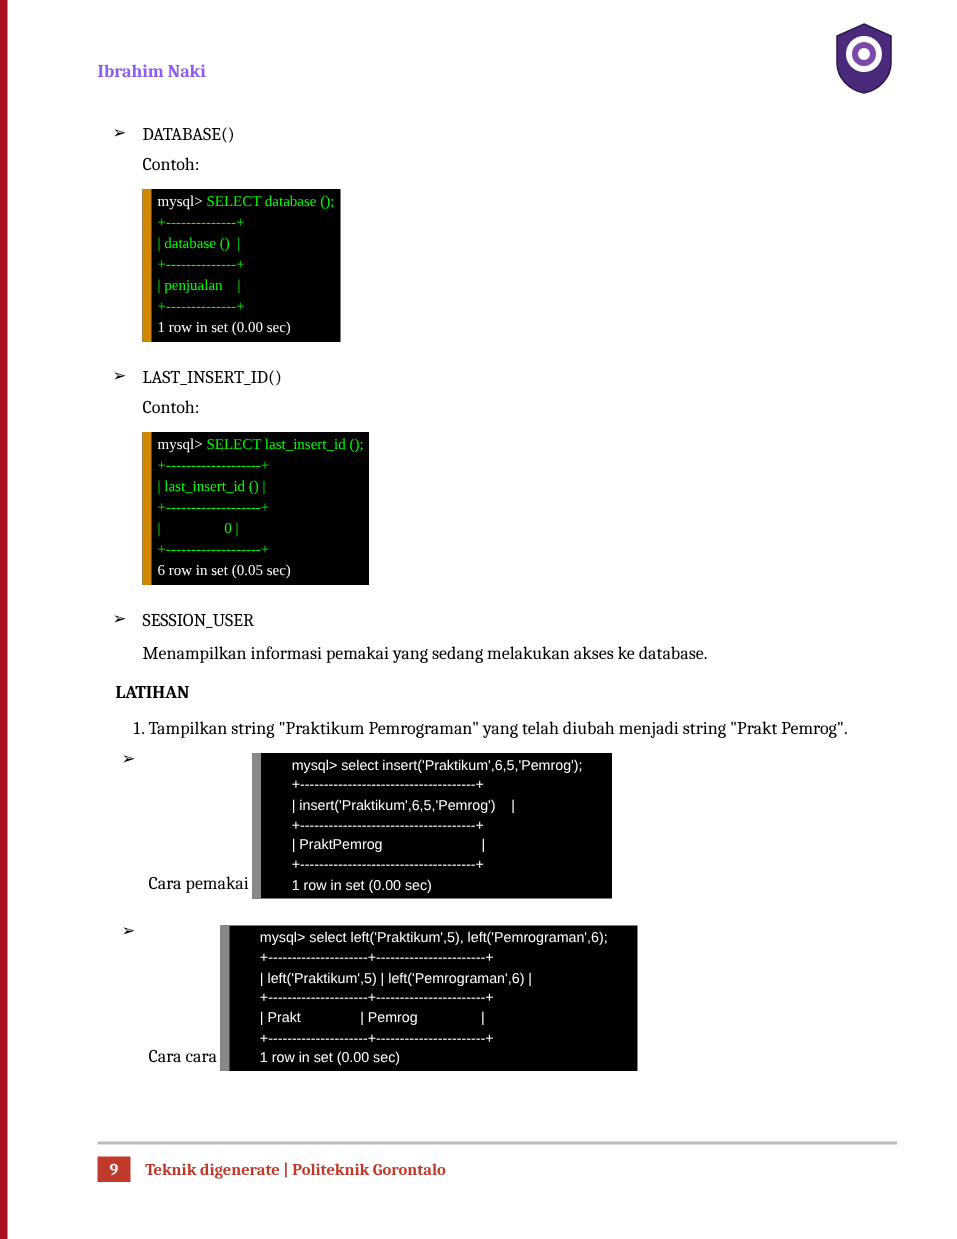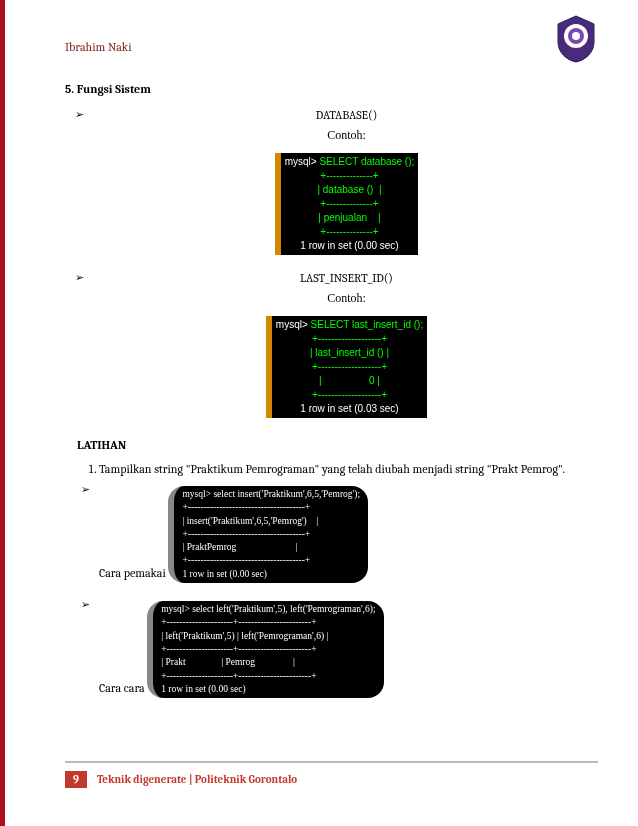--- a/index.html
+++ b/index.html
@@ -22,67 +22,66 @@
     }
     .logo {
       position: absolute;
       top: 14px;
       right: 40px;
       width: 44px;
       height: 50px;
     }
     .logo svg { width: 100%; height: 100%; }
     .author {
-      color: #7f1d1d;
-      font-weight: normal;
+      color: #8b5cf6;
+      font-weight: bold;
       font-size: 12px;
       margin-bottom: 28px;
     }
     .section-title {
       font-weight: bold;
       font-size: 12px;
       margin: 8px 0 12px 0;
     }
-    .bullet-list { list-style: none; padding-left: 30px; text-align: center; }
+    .bullet-list { list-style: none; padding-left: 30px; }
     .bullet-item { position: relative; margin-bottom: 6px; }
     .bullet-item::before {
       content: "➢";
       position: absolute;
       left: -20px;
       top: 0;
       font-size: 11px;
     }
     .fn-name { margin-bottom: 6px; }
     .fn-desc { margin-bottom: 6px; line-height: 1.5; }
-    .fn-label { margin-bottom: 6px; font-family: Liberation Serif, serif; }
+    .fn-label { margin-bottom: 6px; }
     .terminal {
       background: #000;
       color: #0f0;
-      font-family: Liberation Sans, sans-serif;
+      font-family: Liberation Serif, serif;
       font-size: 10px;
       padding: 2px 4px;
       margin: 4px 0 10px 0;
       display: inline-block;
       line-height: 1.4;
       border-left: 6px solid #d18700;
       white-space: pre;
     }
     .terminal .prompt { color: #fff; }
     .terminal-bw {
       background: #000;
       color: #fff;
-      font-family: Liberation Serif, serif;
+      font-family: Liberation Sans, sans-serif;
       font-size: 9.5px;
-      padding: 2px 8px;
+      padding: 2px 20px;
       margin: 4px 0 10px 0;
       display: inline-block;
       line-height: 1.4;
       border-left: 6px solid #888;
       white-space: pre;
-      border-radius: 16px;
     }
     .latihan-title { font-weight: bold; margin: 10px 0 8px 12px; font-size: 12px; }
     .num-list { list-style: decimal; padding-left: 34px; }
     .num-item { margin-bottom: 6px; line-height: 1.5; }
     .sub-bullets { list-style: none; padding-left: 0; margin-top: 4px; }
     .sub-bullets li { position: relative; margin-bottom: 4px; }
     .sub-bullets li::before {
       content: "➢";
       position: absolute;
       left: -18px;
@@ -118,24 +117,20 @@
     <svg viewBox="0 0 44 50">
       <path d="M22 2 L40 10 L40 28 C40 38 32 46 22 48 C12 46 4 38 4 28 L4 10 Z" fill="#4a2a7a" stroke="#2a1a4a" stroke-width="1"></path>
       <circle cx="22" cy="22" r="12" fill="#fff"></circle>
       <circle cx="22" cy="22" r="8" fill="#7a4aaa"></circle>
       <circle cx="22" cy="22" r="4" fill="#fff"></circle>
     </svg>
   </div>
 
   <div class="author">Ibrahim Naki</div>
 
-  <div class="section-title">
-    <span>5.</span>
-    <span>Fungsi Sistem</span>
-  </div>
 
   <ul class="bullet-list">
     <li class="bullet-item">
       <div class="fn-name">DATABASE()</div>
       <div class="fn-label">Contoh:</div>
       <div class="terminal"><span class="prompt">mysql&gt;</span><span> SELECT database ();</span>
 <span>+--------------+</span>
 <span>| database ()  |</span>
 <span>+--------------+</span>
 <span>| penjualan    |</span>
@@ -145,23 +140,27 @@
 
     <li class="bullet-item">
       <div class="fn-name">LAST_INSERT_ID()</div>
       <div class="fn-label">Contoh:</div>
       <div class="terminal"><span class="prompt">mysql&gt;</span><span> SELECT last_insert_id ();</span>
 <span>+-------------------+</span>
 <span>| last_insert_id () |</span>
 <span>+-------------------+</span>
 <span>|                 0 |</span>
 <span>+-------------------+</span>
-<span class="prompt">1 row in set (0.03 sec)</span></div>
+<span class="prompt">6 row in set (0.05 sec)</span></div>
     </li>
 
+    <li class="bullet-item">
+      <div class="fn-name">SESSION_USER</div>
+      <div class="fn-desc">Menampilkan informasi pemakai yang sedang melakukan akses ke database.</div>
+    </li>
   </ul>
 
   <div class="latihan-title">LATIHAN</div>
 
   <ol class="num-list">
     <li class="num-item">
       <span>Tampilkan string "Praktikum Pemrograman" yang telah diubah menjadi string "Prakt Pemrog".</span><br>
       <ul class="sub-bullets">
         <li>
           <span>Cara pemakai</span>

